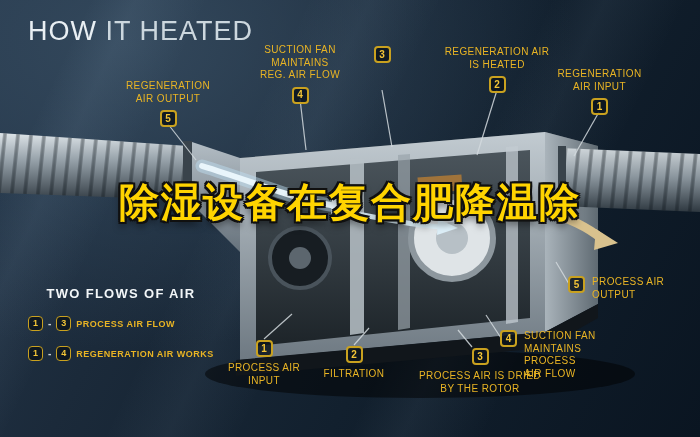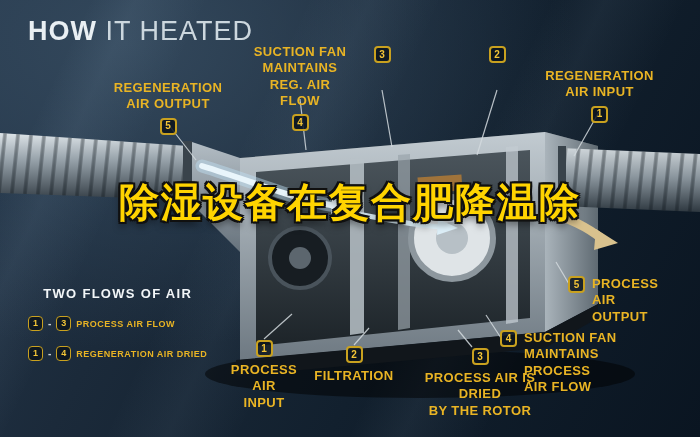--- a/index.html
+++ b/index.html
@@ -13,27 +13,27 @@
   .streaks { position:absolute; inset:0; pointer-events:none;
     background: linear-gradient(115deg,
       transparent 10%, rgba(185,215,240,.07) 15%, transparent 23%,
       transparent 34%, rgba(185,215,240,.05) 41%, transparent 49%,
       transparent 61%, rgba(185,215,240,.06) 67%, transparent 76%);
   }
   svg.scene { position:absolute; inset:0; z-index:5; }
 
   .title { position:absolute; left:28px; top:16px; z-index:20;
            font-size:27px; letter-spacing:1px; color:#e9eff3; }
-  .title .b { font-weight:700; }
+  .title .b { font-weight:400; }
   .title .l { font-weight:300; color:#ccd7de; }
 
   .callout { position:absolute; z-index:20; display:flex; }
   .callout.col { flex-direction:column; align-items:center; gap:5px; text-align:center; }
   .callout.row { flex-direction:row; align-items:flex-start; gap:7px; text-align:left; }
-  .ctext { color:#e9b424; font-size:13px; font-weight:700; letter-spacing:.4px;
+  .ctext { color:#e9b424; font-size:10px; font-weight:400; letter-spacing:.4px;
            line-height:1.25; white-space:pre-line; text-transform:uppercase; }
   .badge { width:17px; height:17px; flex:0 0 17px; border:2px solid #c9a11f; border-radius:4px;
            background:rgba(12,20,28,.85); color:#f2c437; font-weight:700; font-size:10px;
            display:flex; align-items:center; justify-content:center; line-height:1; }
   .badge.sm { width:15px; height:15px; flex:0 0 15px; font-size:9px; border-width:1.5px; }
 
   .legend { position:absolute; left:28px; top:286px; z-index:20;text-align:center; }
   .legend-heading { color:#f2f6f8; font-size:13px; font-weight:700; letter-spacing:1.3px; }
   .legend-row { display:flex; align-items:center; gap:5px; margin-top:15px; }
   .legend .dash { color:#cfd6da; font-size:10px; font-weight:700; }
@@ -153,20 +153,22 @@
   <div class="callout col" style="left:250px; top:44px; width:100px;">
     <div class="ctext">SUCTION FAN
 MAINTAINS
 REG. AIR FLOW</div>
     <div class="badge">4</div>
   </div>
   <div class="callout col" style="left:342px; top:46px; width:80px;">
     <div class="badge">3</div>
   </div>
   <div class="callout col" style="left:442px; top:46px; width:110px;">
+    <div class="ctext">REGENERATION AIR
+IS HEATED</div>
     <div class="badge">2</div>
   </div>
   <div class="callout col" style="left:552px; top:68px; width:95px;">
     <div class="ctext">REGENERATION
 AIR INPUT</div>
     <div class="badge">1</div>
   </div>
 
   <div class="callout col" style="left:226px; top:340px; width:76px;">
     <div class="badge">1</div>
@@ -199,20 +201,20 @@
     <div class="legend-row">
       <span class="badge sm">1</span>
       <span class="dash">-</span>
       <span class="badge sm">3</span>
       <span class="legend-label">PROCESS AIR FLOW</span>
     </div>
     <div class="legend-row">
       <span class="badge sm">1</span>
       <span class="dash">-</span>
       <span class="badge sm">4</span>
-      <span class="legend-label">REGENERATION AIR DRIED</span>
+      <span class="legend-label">REGENERATION AIR WORKS</span>
     </div>
   </div>
 
   <div class="cn">
     <div>除湿设备在复合肥降温除</div>
   </div>
 </div>
 
 </body></html>

